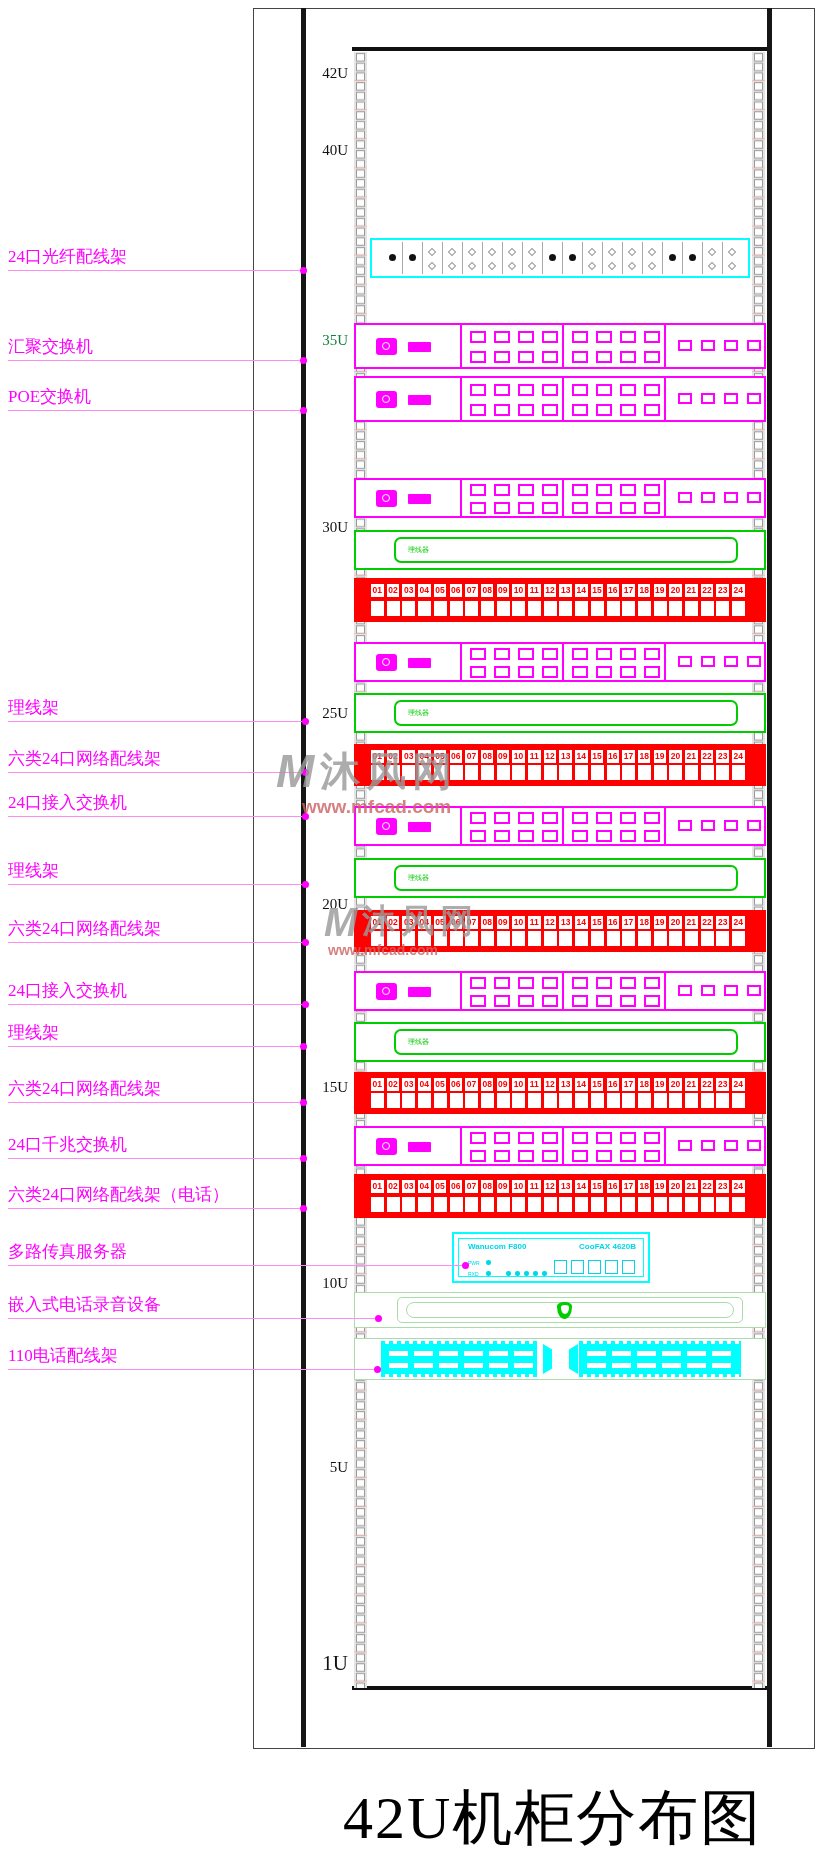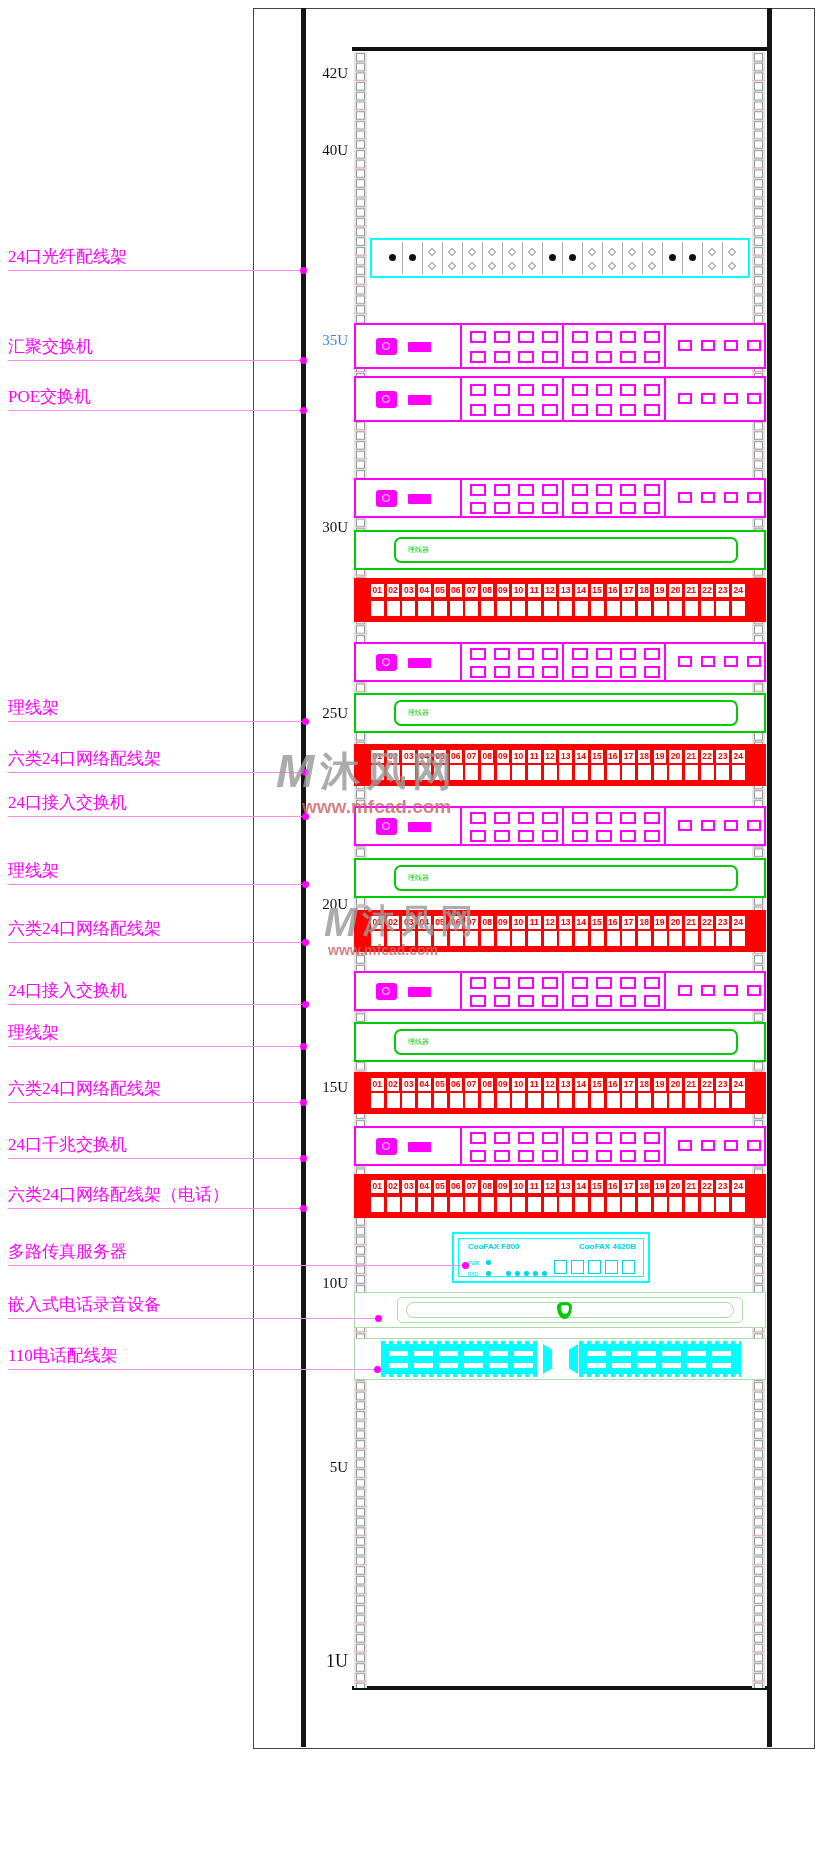--- a/index.html
+++ b/index.html
@@ -49,28 +49,28 @@
    <rect x="2.5" y="11.3" width="8" height="7.4" fill="#fff" stroke="#999999"></rect>
    <rect x="2.5" y="21" width="8" height="7.4" fill="#fff" stroke="#999999"></rect>
    <rect y="28.4" width="13" height="0.8" fill="#f8b0b0"></rect>
           </pattern>
         </defs>
    <rect width="13" height="1636" fill="url(#pr)"></rect>
       </svg></div>
   <div id="u-scale">
       <div style="position: absolute; box-sizing: border-box; left: 308px; top: 65px; width: 40px; text-align: right; font-size: 15px; color: rgb(17, 17, 17); z-index: 2;">42U</div>
       <div style="position: absolute; box-sizing: border-box; left: 308px; top: 142px; width: 40px; text-align: right; font-size: 15px; color: rgb(17, 17, 17); z-index: 2;">40U</div>
-      <div style="position: absolute; box-sizing: border-box; left: 308px; top: 332px; width: 40px; text-align: right; font-size: 15px; color: #3b82f6; z-index: 2;">35U</div>
+      <div style="position: absolute; box-sizing: border-box; left: 308px; top: 332px; width: 40px; text-align: right; font-size: 15px; color: #15803d; z-index: 2;">35U</div>
       <div style="position: absolute; box-sizing: border-box; left: 308px; top: 519px; width: 40px; text-align: right; font-size: 15px; color: rgb(17, 17, 17); z-index: 2;">30U</div>
       <div style="position: absolute; box-sizing: border-box; left: 308px; top: 705px; width: 40px; text-align: right; font-size: 15px; color: rgb(17, 17, 17); z-index: 2;">25U</div>
       <div style="position: absolute; box-sizing: border-box; left: 308px; top: 896px; width: 40px; text-align: right; font-size: 15px; color: rgb(17, 17, 17); z-index: 2;">20U</div>
       <div style="position: absolute; box-sizing: border-box; left: 308px; top: 1079px; width: 40px; text-align: right; font-size: 15px; color: rgb(17, 17, 17); z-index: 2;">15U</div>
       <div style="position: absolute; box-sizing: border-box; left: 308px; top: 1275px; width: 40px; text-align: right; font-size: 15px; color: rgb(17, 17, 17); z-index: 2;">10U</div>
       <div style="position: absolute; box-sizing: border-box; left: 308px; top: 1459px; width: 40px; text-align: right; font-size: 15px; color: rgb(17, 17, 17); z-index: 2;">5U</div>
-      <div style="position: absolute; box-sizing: border-box; left: 308px; top: 1651px; width: 40px; text-align: right; font-size: 18px; color: rgb(17, 17, 17); z-index: 2;">1U</div>
+      <div style="position: absolute; box-sizing: border-box; left: 308px; top: 1651px; width: 40px; text-align: right; font-size: 21px; color: rgb(17, 17, 17); z-index: 2;">1U</div>
     </div>
   <div id="labels">
       <div style="position: absolute; box-sizing: border-box; left: 8px; top: 245px; font-size: 17px; color: rgb(255, 0, 255); white-space: nowrap; z-index: 5;">24口光纤配线架</div>
       <div style="position: absolute; box-sizing: border-box; left: 8px; top: 270px; width: 295px; height: 1px; background: rgb(255, 140, 240); z-index: 5;"></div>
       <div style="position: absolute; box-sizing: border-box; left: 300px; top: 267px; width: 7px; height: 7px; border-radius: 50%; background: rgb(255, 0, 255); z-index: 5;"></div>
       <div style="position: absolute; box-sizing: border-box; left: 8px; top: 335px; font-size: 17px; color: rgb(255, 0, 255); white-space: nowrap; z-index: 5;">汇聚交换机</div>
       <div style="position: absolute; box-sizing: border-box; left: 8px; top: 360px; width: 295px; height: 1px; background: rgb(255, 140, 240); z-index: 5;"></div>
       <div style="position: absolute; box-sizing: border-box; left: 300px; top: 357px; width: 7px; height: 7px; border-radius: 50%; background: rgb(255, 0, 255); z-index: 5;"></div>
       <div style="position: absolute; box-sizing: border-box; left: 8px; top: 385px; font-size: 17px; color: rgb(255, 0, 255); white-space: nowrap; z-index: 5;">POE交换机</div>
       <div style="position: absolute; box-sizing: border-box; left: 8px; top: 410px; width: 295px; height: 1px; background: rgb(255, 140, 240); z-index: 5;"></div>
@@ -633,21 +633,21 @@
         <div style="position: absolute; box-sizing: border-box; left: 328px; top: 20px; width: 13px; height: 15px; background: rgb(255, 255, 255);"></div>
         <div style="position: absolute; box-sizing: border-box; left: 343.7px; top: 3px; width: 12.5px; height: 13px; background: rgb(255, 255, 255); color: rgb(255, 0, 0); font-family: &quot;Liberation Sans&quot;, sans-serif; font-size: 8.5px; font-weight: bold; text-align: center; line-height: 13px;">22</div>
         <div style="position: absolute; box-sizing: border-box; left: 343.7px; top: 20px; width: 13px; height: 15px; background: rgb(255, 255, 255);"></div>
         <div style="position: absolute; box-sizing: border-box; left: 359.4px; top: 3px; width: 12.5px; height: 13px; background: rgb(255, 255, 255); color: rgb(255, 0, 0); font-family: &quot;Liberation Sans&quot;, sans-serif; font-size: 8.5px; font-weight: bold; text-align: center; line-height: 13px;">23</div>
         <div style="position: absolute; box-sizing: border-box; left: 359.4px; top: 20px; width: 13px; height: 15px; background: rgb(255, 255, 255);"></div>
         <div style="position: absolute; box-sizing: border-box; left: 375.1px; top: 3px; width: 12.5px; height: 13px; background: rgb(255, 255, 255); color: rgb(255, 0, 0); font-family: &quot;Liberation Sans&quot;, sans-serif; font-size: 8.5px; font-weight: bold; text-align: center; line-height: 13px;">24</div>
         <div style="position: absolute; box-sizing: border-box; left: 375.1px; top: 20px; width: 13px; height: 15px; background: rgb(255, 255, 255);"></div>
       </div>
       <div style="position: absolute; box-sizing: border-box; left: 452px; top: 1232px; width: 198px; height: 51px; border: 2px solid rgb(0, 255, 255); background: rgb(255, 255, 255); z-index: 3;">
         <div style="position: absolute; box-sizing: border-box; inset: 4px; border: 1px solid rgb(0, 255, 255);"></div>
-        <div style="position: absolute; box-sizing: border-box; left: 14px; top: 8px; font-family: &quot;Liberation Sans&quot;, sans-serif; font-size: 8px; font-weight: bold; color: rgb(0, 214, 230);">CooFAX F800</div>
+        <div style="position: absolute; box-sizing: border-box; left: 14px; top: 8px; font-family: &quot;Liberation Sans&quot;, sans-serif; font-size: 8px; font-weight: bold; color: rgb(0, 214, 230);">Wanucom F800</div>
         <div style="position: absolute; box-sizing: border-box; right: 12px; top: 8px; font-family: &quot;Liberation Sans&quot;, sans-serif; font-size: 8px; font-weight: bold; color: rgb(0, 214, 230);">CooFAX 4620B</div>
         <div style="position: absolute; box-sizing: border-box; left: 14px; top: 26px; font-family: &quot;Liberation Sans&quot;, sans-serif; font-size: 5px; color: rgb(0, 214, 230);">PWR</div>
         <div style="position: absolute; box-sizing: border-box; left: 32px; top: 26px; width: 4.5px; height: 4.5px; border-radius: 50%; background: rgb(0, 214, 230);"></div>
         <div style="position: absolute; box-sizing: border-box; left: 14px; top: 37px; font-family: &quot;Liberation Sans&quot;, sans-serif; font-size: 5px; color: rgb(0, 214, 230);">RXD</div>
         <div style="position: absolute; box-sizing: border-box; left: 32px; top: 37px; width: 4.5px; height: 4.5px; border-radius: 50%; background: rgb(0, 214, 230);"></div>
         <div style="position: absolute; box-sizing: border-box; left: 52px; top: 37px; width: 4.5px; height: 4.5px; border-radius: 50%; background: rgb(0, 214, 230);"></div>
         <div style="position: absolute; box-sizing: border-box; left: 61px; top: 37px; width: 4.5px; height: 4.5px; border-radius: 50%; background: rgb(0, 214, 230);"></div>
         <div style="position: absolute; box-sizing: border-box; left: 70px; top: 37px; width: 4.5px; height: 4.5px; border-radius: 50%; background: rgb(0, 214, 230);"></div>
         <div style="position: absolute; box-sizing: border-box; left: 79px; top: 37px; width: 4.5px; height: 4.5px; border-radius: 50%; background: rgb(0, 214, 230);"></div>
         <div style="position: absolute; box-sizing: border-box; left: 88px; top: 37px; width: 4.5px; height: 4.5px; border-radius: 50%; background: rgb(0, 214, 230);"></div>
@@ -711,13 +711,14 @@
     <div class="url" style="font-size:19px;margin:2px 0 0 26px;">www.mfcad.com</div>
   </div>
   <div class="wm" style="left:324px;top:903px;">
     <div style="display:flex;align-items:flex-start;">
       <span class="logo" style="font-size:40px;line-height:38px;">M</span>
       <span class="brand" style="font-size:33px;line-height:37px;margin-left:5px;">沐风网</span>
     </div>
     <div class="url" style="font-size:14px;margin:1px 0 0 4px;">www.mfcad.com</div>
   </div>
 
+  <div id="title" class="abs">42U机柜分布图</div>
 </div>
 
 </body></html>

